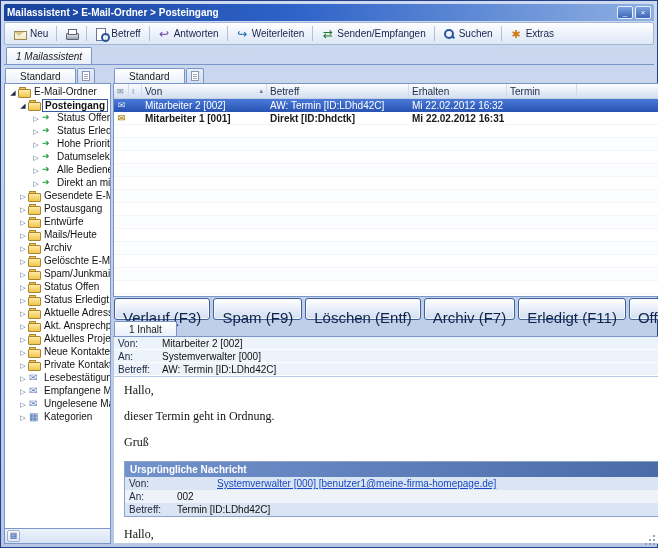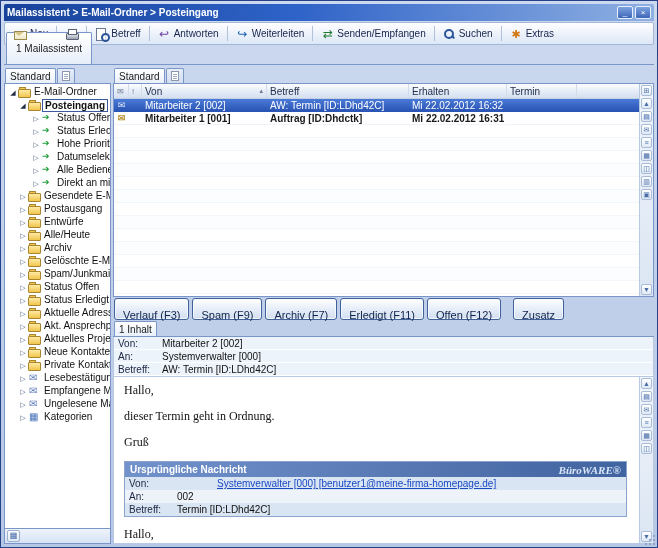--- a/index.html
+++ b/index.html
@@ -26,26 +26,26 @@
   .i-view::after{content:"";position:absolute;left:6px;top:5px;width:5px;height:5px;border:2px solid #2a5599;border-radius:50%;background:rgba(255,255,255,.7);}
   .i-reply::before{content:"↩";font-size:12px;line-height:12px;color:#6a3f9e;}
   .i-forward::before{content:"↪";font-size:12px;line-height:12px;color:#1e62b0;}
   .i-sendrec::before{content:"⇄";font-size:12px;line-height:12px;color:#1f7a2e;}
   .i-extras::before{content:"✱";font-size:11px;line-height:12px;color:#d07818;}
   .i-search::before{content:"";position:absolute;left:1px;top:1px;width:6px;height:6px;border:2px solid #2a5599;border-radius:50%;}
   .i-search::after{content:"";position:absolute;left:8px;top:8px;width:4px;height:2px;background:#2a5599;transform:rotate(45deg);border-radius:1px;}
 
   
   .tabrow{height:18px;flex:0 0 18px;display:flex;align-items:flex-end;padding:0 2px;border-bottom:1px solid #7a96c8;margin-top:2px;}
-  .wtab{height:32px;display:flex;align-items:center;padding:0 9px;border:1px solid #7a96c8;border-bottom:none;border-radius:2px 2px 0 0;background:linear-gradient(#ffffff,#e7eef9);font-size:10px;}
+  .wtab{height:17px;display:flex;align-items:center;padding:0 9px;border:1px solid #7a96c8;border-bottom:none;border-radius:2px 2px 0 0;background:linear-gradient(#ffffff,#e7eef9);font-size:10px;font-style:italic;}
 
   
   .content{flex:1;display:flex;gap:2px;padding-top:2px;min-height:0;}
   .paneltabs{height:16px;flex:0 0 16px;display:flex;align-items:flex-end;gap:1px;padding-left:1px;}
-  .ptab{height:15px;display:flex;align-items:center;padding:0 4px;border:1px solid #7a96c8;border-bottom:none;border-radius:2px 2px 0 0;background:linear-gradient(#ffffff,#e9f0fa);font-size:10px;}
+  .ptab{height:15px;display:flex;align-items:center;padding:0 14px;border:1px solid #7a96c8;border-bottom:none;border-radius:2px 2px 0 0;background:linear-gradient(#ffffff,#e9f0fa);font-size:10px;}
   .ptab.icon-tab{padding:0 4px;background:linear-gradient(#e6edf8,#d2ddef);}
   .page-ico{width:8px;height:10px;background:#fff;border:1px solid #8a97ad;position:relative;display:inline-block;}
   .page-ico::before{content:"";position:absolute;left:1px;top:2px;width:4px;height:1px;background:#9aa8c0;box-shadow:0 2px 0 #9aa8c0,0 4px 0 #9aa8c0;}
 
   
   .sidebar{width:107px;flex:0 0 107px;display:flex;flex-direction:column;min-height:0;}
   .tree{flex:1;background:#fff;border:1px solid #7a96c8;overflow:hidden;padding-top:2px;}
   .tree-item{display:flex;height:13px;white-space:nowrap;overflow:hidden;cursor:default;}
   .tree-item[data-level="0"]{padding-left:3px;}
   .tree-item[data-level="1"]{padding-left:13px;}
@@ -95,21 +95,21 @@
   .rb-rows::before{content:"▤";}
   .rb-mail::before{content:"✉";}
   .rb-lines::before{content:"≡";}
   .rb-cells::before{content:"▦";}
   .rb-cols::before{content:"◫";}
   .rb-bars::before{content:"▥";}
   .rb-box::before{content:"▣";}
 
   
   .actions{height:24px;flex:0 0 24px;display:flex;align-items:center;gap:3px;padding:3px 1px;}
-  .abtn{height:18px;padding:10px 8px;font-size:11px;font-family:inherit;color:#10234a;border:1px solid #40619c;border-radius:3px;background:linear-gradient(#ffffff,#e7eef9 50%,#d2def0);box-shadow:inset 0 0 0 1px #f5f9fe;white-space:nowrap;}
+  .abtn{height:18px;padding:10px 8px;font-size:15px;font-family:inherit;color:#10234a;border:1px solid #40619c;border-radius:3px;background:linear-gradient(#ffffff,#e7eef9 50%,#d2def0);box-shadow:inset 0 0 0 1px #f5f9fe;white-space:nowrap;}
   .abtn.zusatz{margin-left:9px;}
 
   
   .inhalt-tabrow{height:16px;flex:0 0 16px;display:flex;align-items:flex-end;padding-left:1px;border-bottom:1px solid #7a96c8;}
   .headers{border:1px solid #b9c9e2;border-top:none;background:#edf3fb;flex:0 0 auto;}
   .hrow{display:flex;height:13px;align-items:center;border-bottom:1px solid #fff;}
   .hlabel{width:48px;flex:0 0 48px;padding-left:4px;color:#202a44;font-size:10px;}
   .hvalue{flex:1;font-size:10px;color:#111;}
   .bodywrap{flex:1;display:flex;border:1px solid #b9c9e2;border-top:none;min-height:0;background:#fff;overflow:hidden;}
   .mailbody{flex:1;padding:6px 10px 0;font-family:"Liberation Serif",serif;font-size:12px;color:#111;overflow:hidden;}
@@ -257,21 +257,21 @@
 
           <div class="tree-item" data-level="1" data-icon="folder">
             <span class="t-exp"></span>
             <span class="t-icon"></span>
             <span class="t-label">Entwürfe</span>
           </div>
 
           <div class="tree-item" data-level="1" data-icon="folder">
             <span class="t-exp"></span>
             <span class="t-icon"></span>
-            <span class="t-label">Alle/Heute</span>
+            <span class="t-label">Mails/Heute</span>
           </div>
 
           <div class="tree-item" data-level="1" data-icon="folder">
             <span class="t-exp"></span>
             <span class="t-icon"></span>
             <span class="t-label">Archiv</span>
           </div>
 
           <div class="tree-item" data-level="1" data-icon="folder">
             <span class="t-exp"></span>
@@ -400,21 +400,21 @@
             <span class="cell">Mi 22.02.2012 16:32</span>
             <span class="cell"></span>
             <span class="cell"></span>
           </div>
           <div class="lrow unread">
             <span class="cell">
                 <span class="env env-closed">✉</span>
               </span>
             <span class="cell"></span>
             <span class="cell">Mitarbeiter 1 [001]</span>
-            <span class="cell">Auftrag [ID:Dhdctk]</span>
+            <span class="cell">Direkt [ID:Dhdctk]</span>
             <span class="cell">Mi 22.02.2012 16:31</span>
             <span class="cell"></span>
             <span class="cell"></span>
           </div>
 
           <div class="erow"></div>
           <div class="erow"></div>
           <div class="erow"></div>
           <div class="erow"></div>
           <div class="erow"></div>
@@ -439,20 +439,21 @@
           <button class="rail-btn rb-bars"></button>
           <button class="rail-btn rb-box"></button>
           <span class="rail-spacer"></span>
           <button class="rail-btn rb-down"></button>
         </div>
       </div>
 
       <div class="actions">
         <button class="abtn">Verlauf (F3)</button>
         <button class="abtn">Spam (F9)</button>
+        <button class="abtn">Löschen (Entf)</button>
         <button class="abtn">Archiv (F7)</button>
         <button class="abtn">Erledigt (F11)</button>
         <button class="abtn">Offen (F12)</button>
         <button class="abtn zusatz">Zusatz</button>
       </div>
 
       <div class="inhalt-tabrow">
         <div class="ptab">1 Inhalt</div>
       </div>
 

